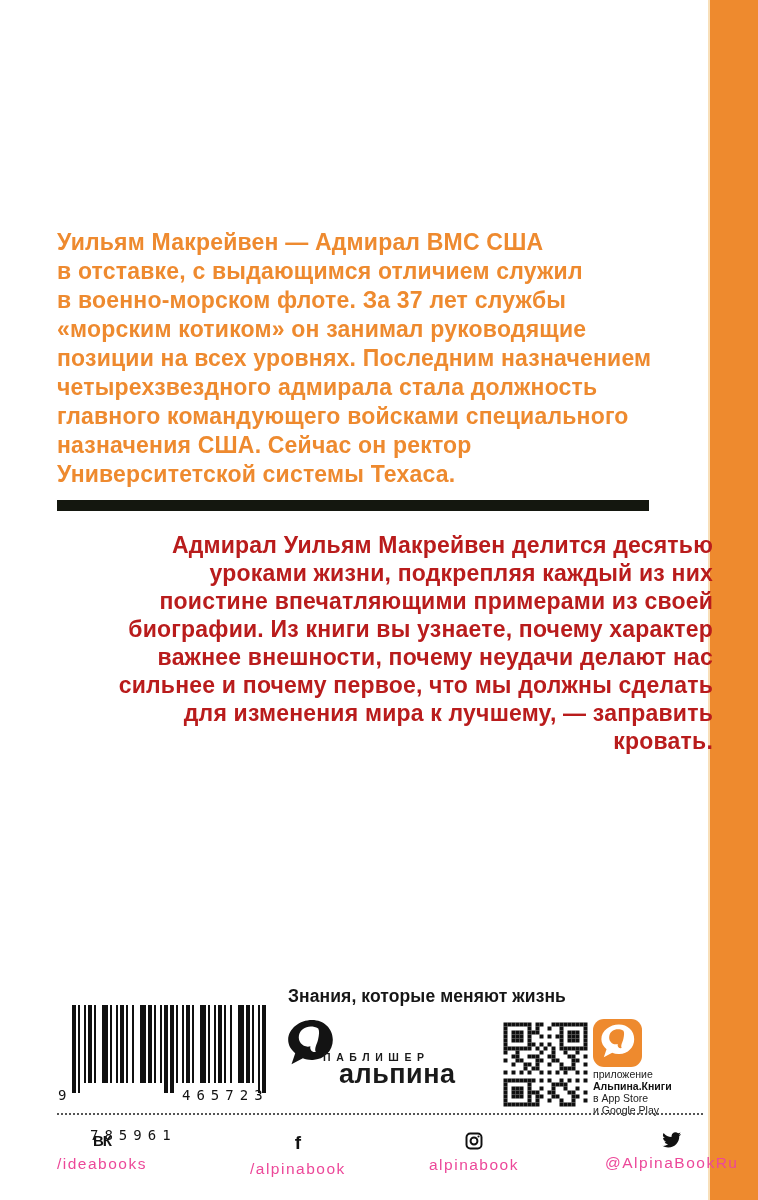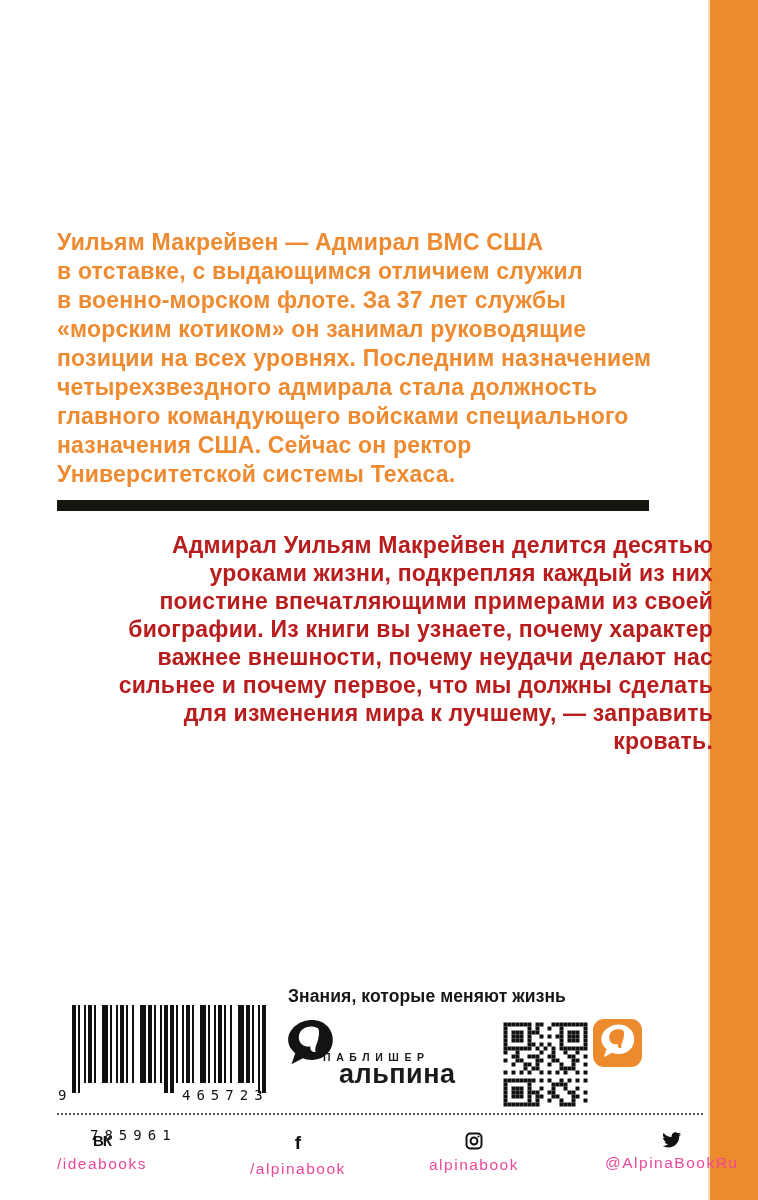--- a/index.html
+++ b/index.html
@@ -386,20 +386,26 @@
 
   <div class="app-badge">
     <svg width="49" height="48" viewBox="0 0 49 48">
       <rect x="0" y="0" width="49" height="48" rx="11" fill="#EE8A2E"></rect>
       <g transform="translate(7.5,4.5) scale(0.72)">
         <path fill="#ffffff" d="M25.5 1.5C37.8 1.5 46.8 10.3 46.8 21.8C46.8 33.2 38.1 41.9 26.4 42.4C22.8 42.6 19.3 42 16.2 40.7L4.6 46.8L8.4 35.6C4 31.9 1.2 27.2 1.2 21.8C1.2 10.3 13.2 1.5 25.5 1.5Z"></path>
         <path fill="#EE8A2E" d="M31.9 10.1C23.5 5.4 13.7 9.2 12.2 17.2C10.9 24.5 16.8 30.2 23.9 28.4C23.1 31.7 25.3 34.9 29.4 34.2C27.6 30.3 30.6 26.4 31.8 21.1C32.7 16.9 33.4 12.8 31.9 10.1Z"></path>
       </g>
     </svg>
   </div>
+  <div class="app-caption">
+    <div>приложение</div>
+    <div class="b">Альпина.Книги</div>
+    <div>в App Store</div>
+    <div>и Google Play</div>
+  </div>
 
   <div class="dotted-divider"></div>
 
   <div class="social-bar">
     <div class="social-item s-vk">
       <span class="glyph vk-glyph">ВК</span>
       <span class="handle">/ideabooks</span>
     </div>
     <div class="social-item s-fb">
       <span class="glyph fb-glyph">f</span>

